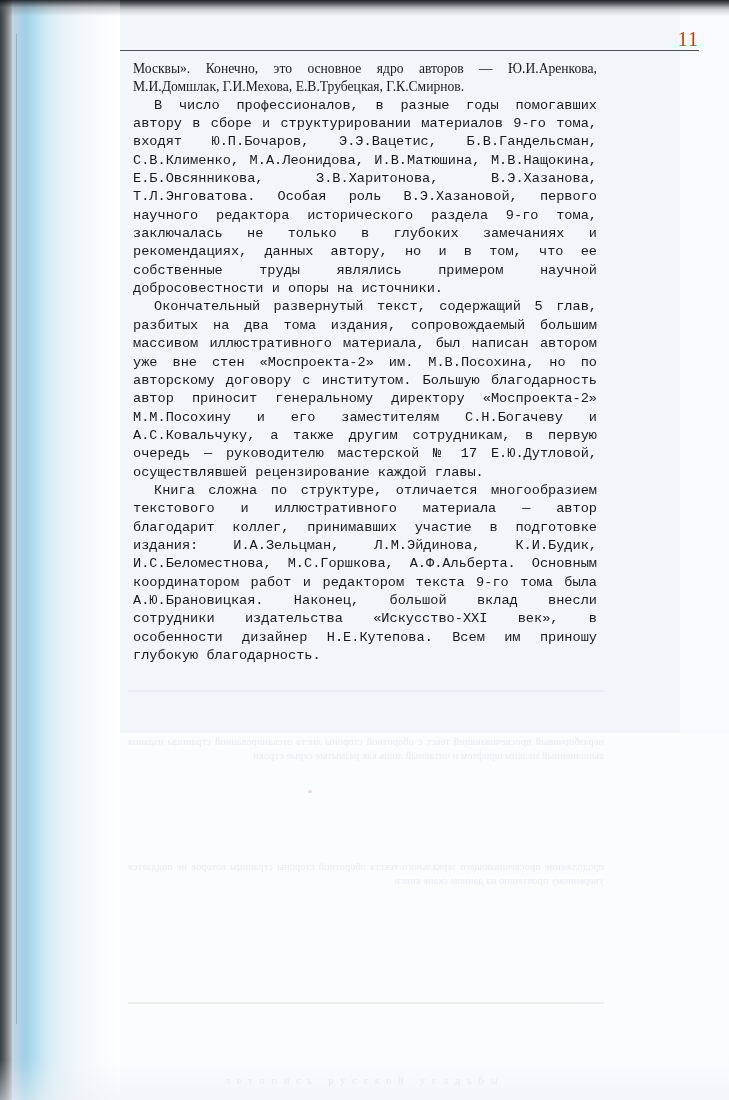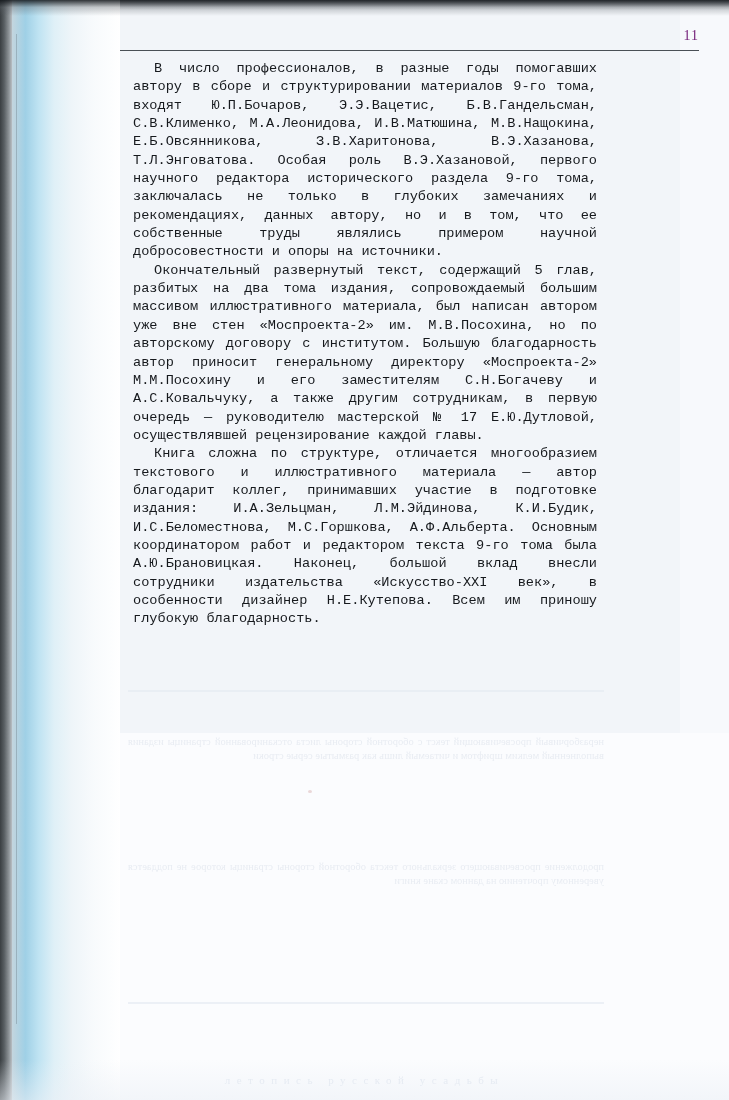--- a/index.html
+++ b/index.html
@@ -101,22 +101,22 @@
     font-size: 9.5px;
     letter-spacing: 0.2px;
     color: #24282c;
     white-space: nowrap;
   }
   .folio {
     position: absolute;
     right: 30px;
     top: 28px;
     font-family: "Liberation Serif", "DejaVu Serif", serif;
-    font-size: 14px;
-    color: #701a75;
+    font-size: 20px;
+    color: #c2410c;
     letter-spacing: 1px;
     margin-left: 36px;
   }
   .header-rule {
     position: absolute;
     left: 38px;
     top: 50px;
     width: 661px;
     height: 1px;
     background: #4a5056;
@@ -210,20 +210,21 @@
   <div class="ghost ghost-b">продолжение просвечивающего зеркального текста оборотной стороны страницы которое не поддается уверенному прочтению на данном скане книги</div>
   <div class="ghost-band" style="top:690px"></div>
   <div class="ghost-band" style="top:1002px"></div>
   <div class="speck" style="left:308px;top:790px;width:4px;height:3px"></div>
 
   <div class="runhead">От автора</div>
   <div class="folio">11</div>
   <div class="header-rule"></div>
 
   <div class="textblock">
+    <p class="cont">Москвы». Конечно, это основное ядро авторов — Ю.И.Аренкова, М.И.Домшлак, Г.И.Мехова, Е.В.Трубецкая, Г.К.Смирнов.</p>
     <p class="indent">В число профессионалов, в разные годы помогавших автору в сборе и структурировании материалов 9-го тома, входят Ю.П.Бочаров, Э.Э.Вацетис, Б.В.Гандельсман, С.В.Клименко, М.А.Леонидова, И.В.Матюшина, М.В.Нащокина, Е.Б.Овсянникова, З.В.Харитонова, В.Э.Хазанова, Т.Л.Энговатова. Особая роль В.Э.Хазановой, первого научного редактора исторического раздела 9-го тома, заключалась не только в глубоких замечаниях и рекомендациях, данных автору, но и в том, что ее собственные труды являлись примером научной добросовестности и опоры на источники.</p>
     <p class="indent">Окончательный развернутый текст, содержащий 5 глав, разбитых на два тома издания, сопровождаемый большим массивом иллюстративного материала, был написан автором уже вне стен «Моспроекта-2» им. М.В.Посохина, но по авторскому договору с институтом. Большую благодарность автор приносит генеральному директору «Моспроекта-2» М.М.Посохину и его заместителям С.Н.Богачеву и А.С.Ковальчуку, а также другим сотрудникам, в первую очередь — руководителю мастерской № 17 Е.Ю.Дутловой, осуществлявшей рецензирование каждой главы.</p>
     <p class="indent">Книга сложна по структуре, отличается многообразием текстового и иллюстративного материала — автор благодарит коллег, принимавших участие в подготовке издания: И.А.Зельцман, Л.М.Эйдинова, К.И.Будик, И.С.Беломестнова, М.С.Горшкова, А.Ф.Альберта. Основным координатором работ и редактором текста 9-го тома была А.Ю.Брановицкая. Наконец, большой вклад внесли сотрудники издательства «Искусство-XXI век», в особенности дизайнер Н.Е.Кутепова. Всем им приношу глубокую благодарность.</p>
   </div>
 
   <div class="watermark">летопись русской усадьбы</div>
 
   <div class="gutter-glow"></div>
   <div class="gutter-dark"></div>
   <div class="gutter-edge-line"></div>

